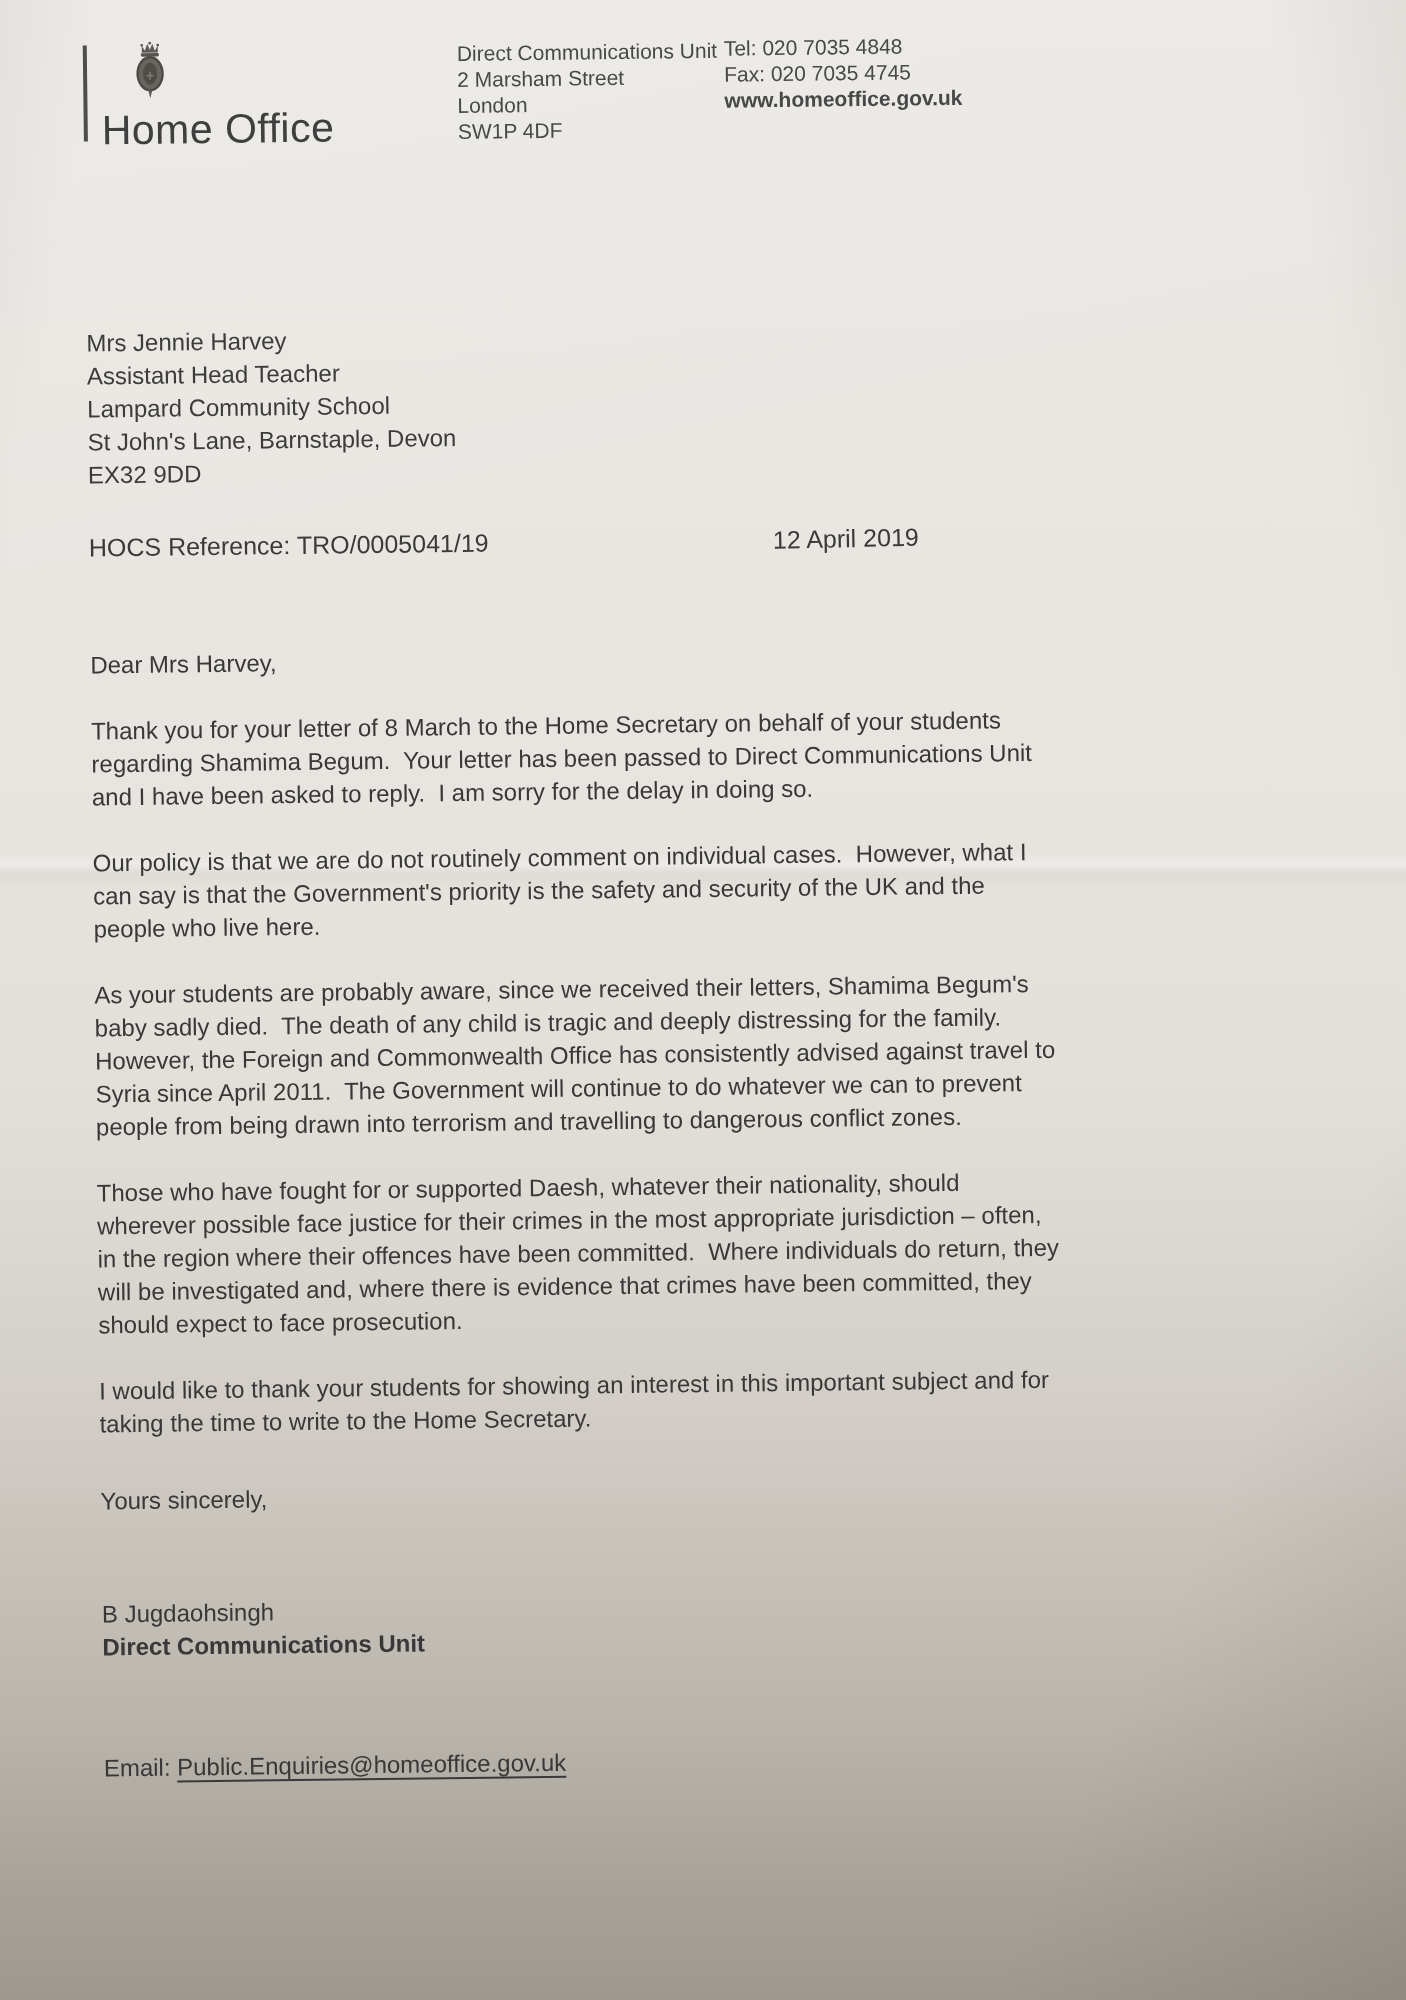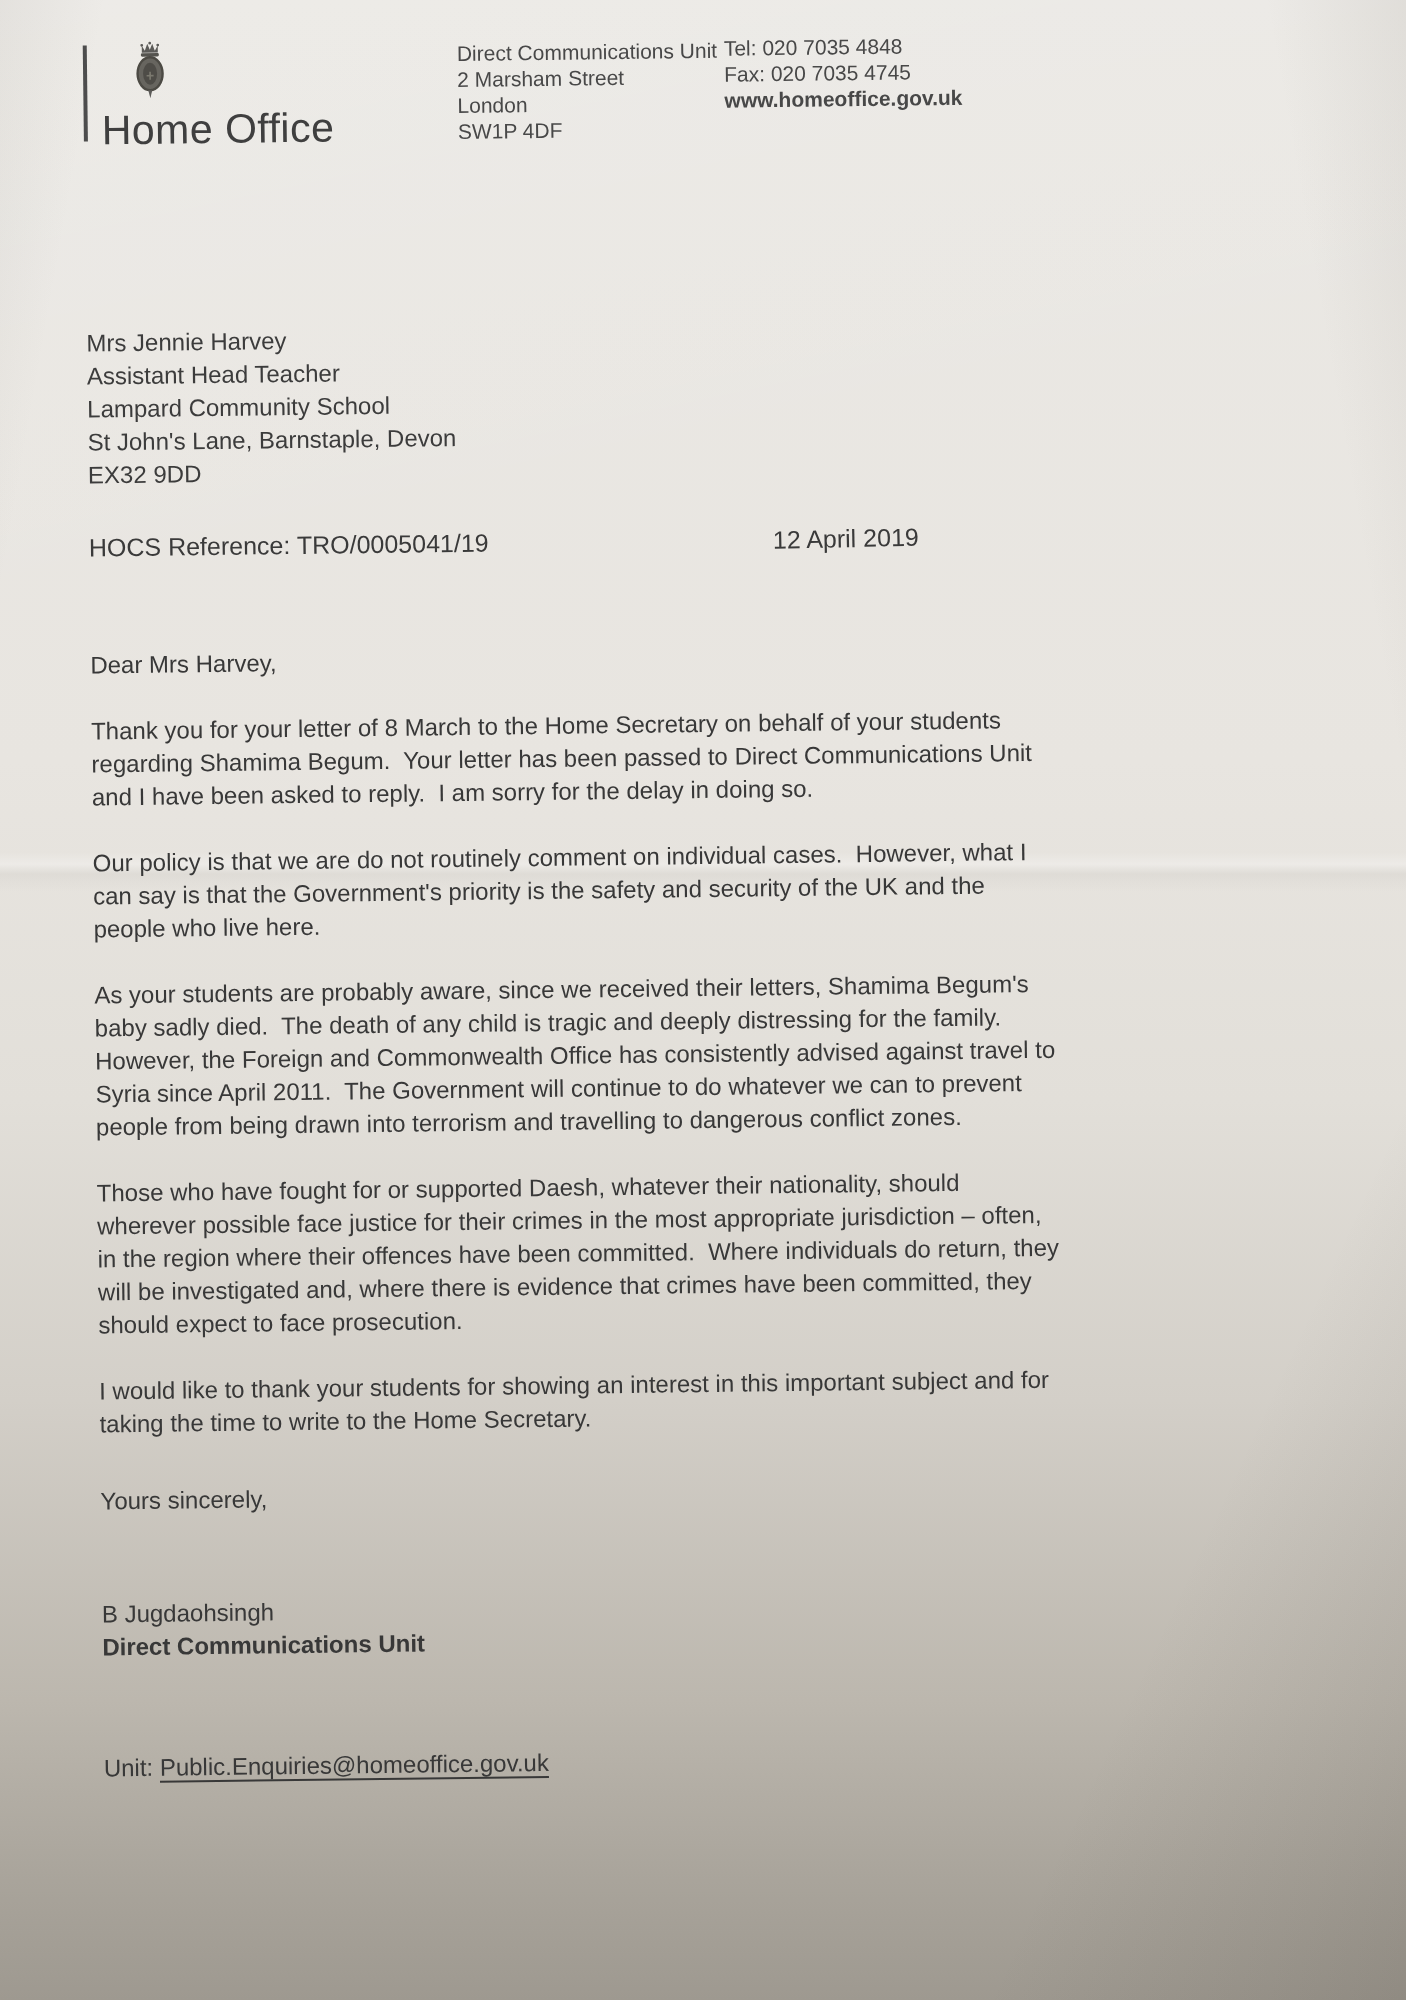--- a/index.html
+++ b/index.html
@@ -149,19 +149,19 @@
 taking the time to write to the Home Secretary.</p>
 
       <div class="closing">Yours sincerely,</div>
 
       <div class="signature">
         <div>B Jugdaohsingh</div>
         <div class="unit">Direct Communications Unit</div>
       </div>
 
       <div class="email-line">
-        <span>Unit:</span>
+        <span>Email:</span>
         <span class="addr">Public.Enquiries@homeoffice.gov.uk</span>
       </div>
     </div>
 
   </div>
 </div>
 
 </body></html>

